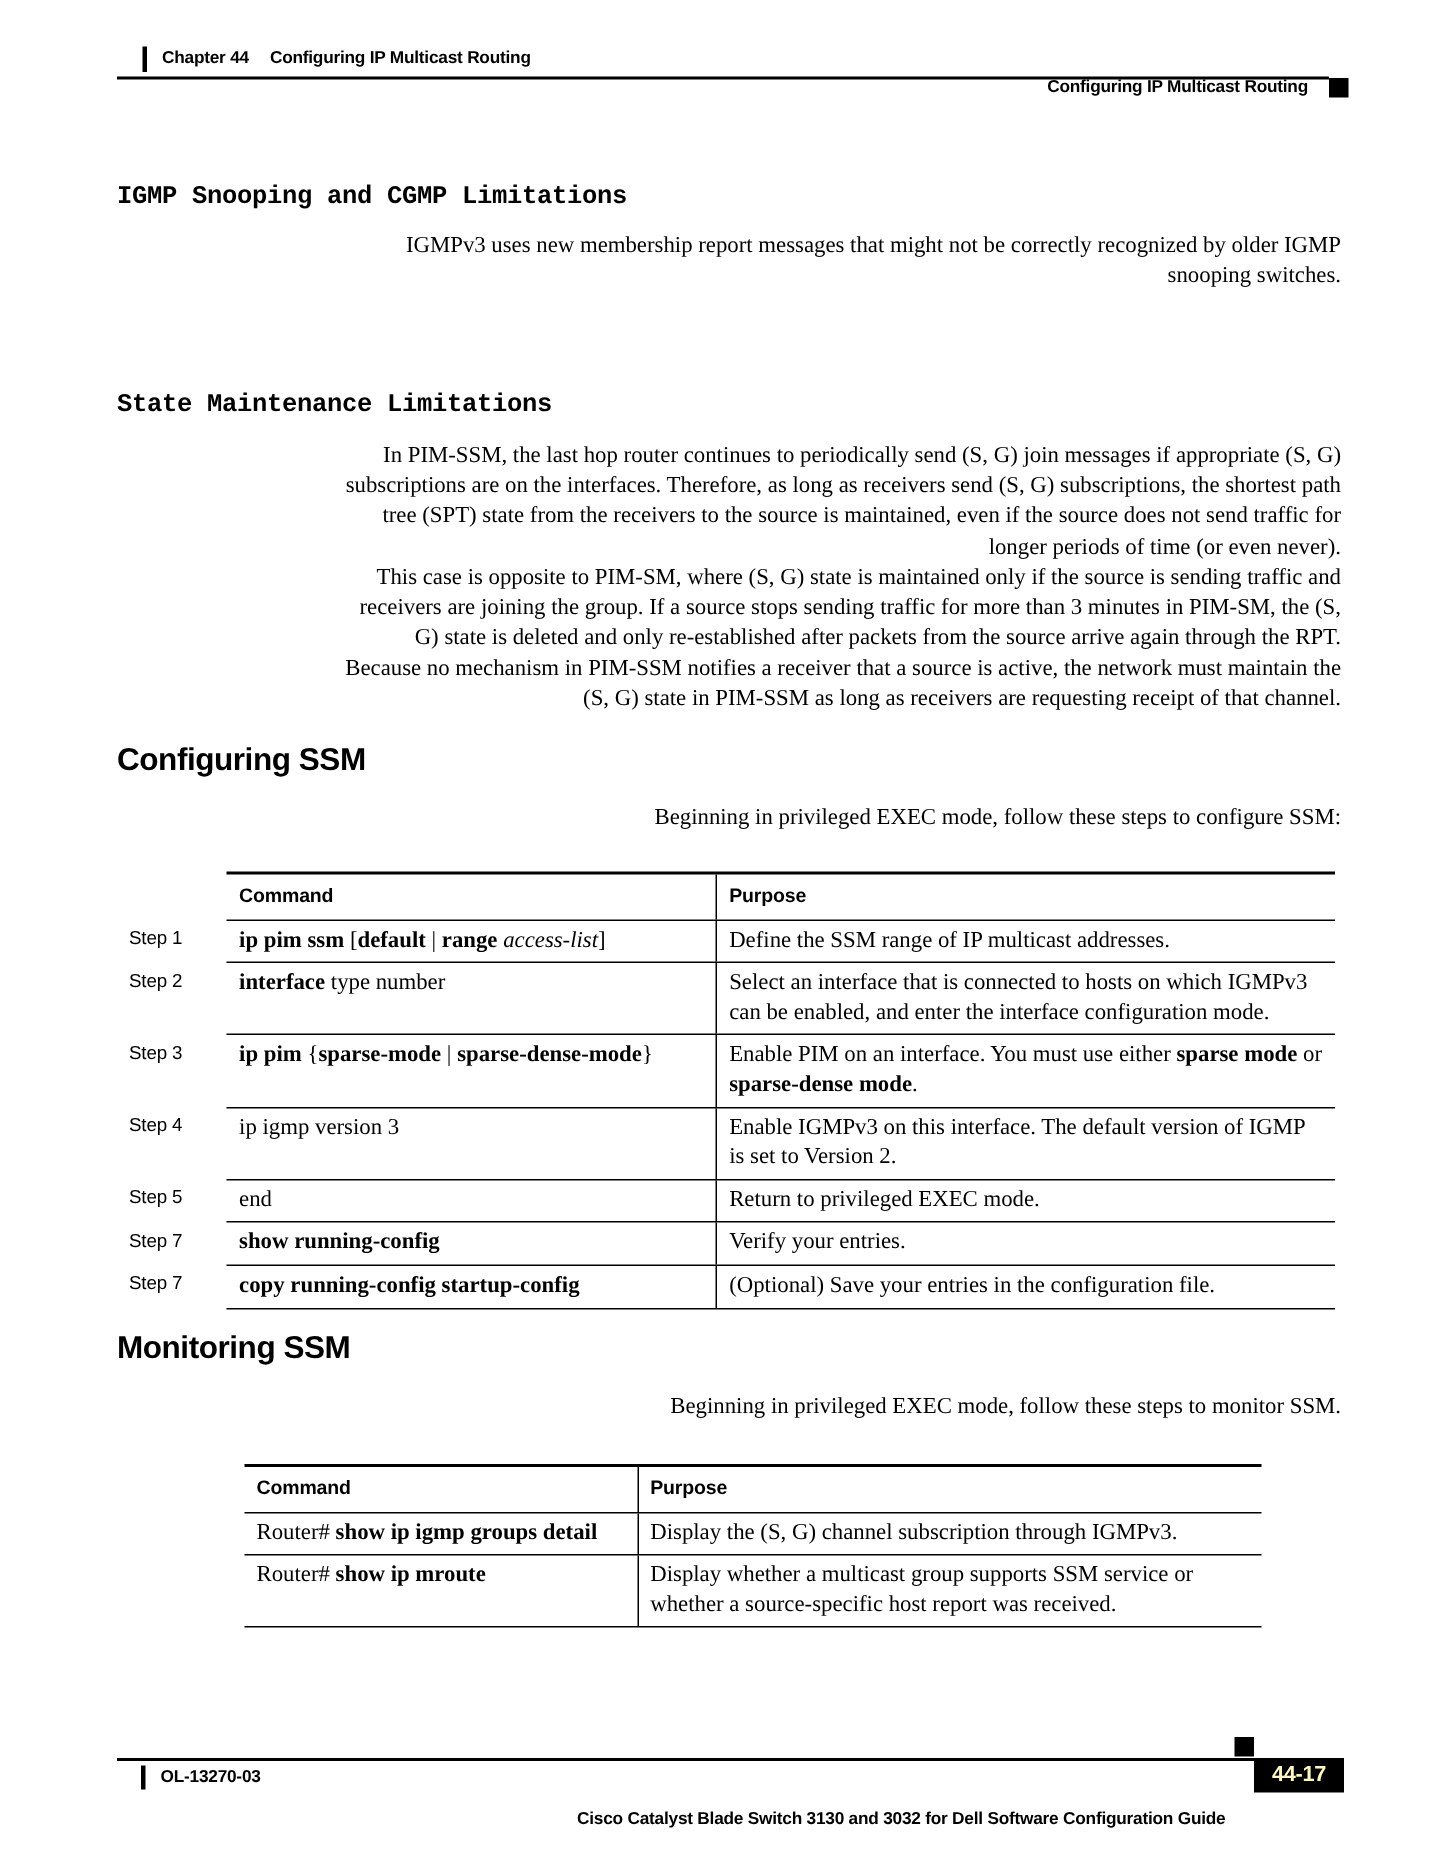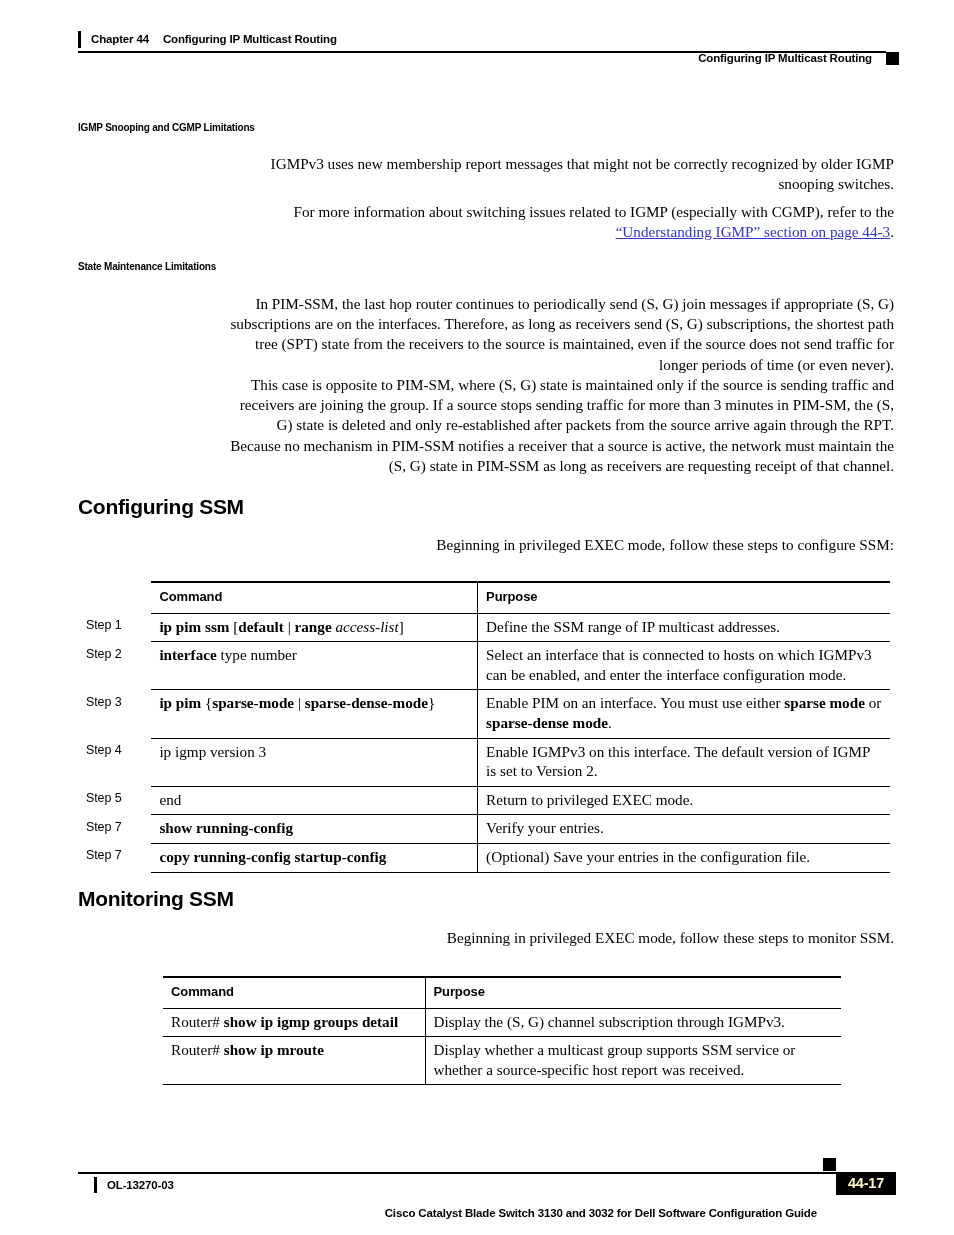--- a/index.html
+++ b/index.html
@@ -17,21 +17,21 @@
   }
 
   .page {
     position: absolute;
     inset: 0;
   }
 
   
   .hdr-left-row {
     position: absolute;
-    left: 78px;
+    left: 95px;
     top: 30px;
     display: flex;
     align-items: center;
     height: 18px;
     text-align: right;
   }
   .hdr-left-bar {
     width: 3px;
     height: 17px;
     background: #000;
@@ -66,23 +66,23 @@
     right: 68px;
     top: 51px;
     height: 2px;
     background: #000;
   }
 
   
   .h3 {
     position: absolute;
     left: 78px;
-    font-family: Liberation Sans, sans-serif;
-    font-weight: bold;
-    font-size: 10px;
+    font-family: Liberation Mono, monospace;
+    font-weight: bold;
+    font-size: 17px;
     letter-spacing: -0.2px;
     white-space: nowrap;
   }
   .h2 {
     position: absolute;
     left: 78px;
     font-family: "Liberation Sans", "DejaVu Sans", sans-serif;
     font-weight: bold;
     font-size: 21px;
     letter-spacing: -0.3px;
@@ -221,23 +221,20 @@
   <div class="hdr-right-row">
     <span class="hdr-sans">Configuring IP Multicast Routing</span>
     <div class="hdr-right-box"></div>
   </div>
   <div class="hdr-rule"></div>
 
   <div class="h3" style="top:122px;">IGMP Snooping and CGMP Limitations</div>
 
   <div class="para" style="top:154px;">IGMPv3 uses new membership report messages that might not be correctly recognized by older IGMP snooping switches.</div>
 
-  <div class="para" style="top:202px;">
-    <span>For more information about switching issues related to IGMP (especially with CGMP), refer to the </span><a class="link" href="#">“Understanding IGMP” section on page 44-3</a><span>.</span>
-  </div>
 
   <div class="h3" style="top:261px;">State Maintenance Limitations</div>
 
   <div class="para" style="top:294px;">In PIM-SSM, the last hop router continues to periodically send (S, G) join messages if appropriate (S, G) subscriptions are on the interfaces. Therefore, as long as receivers send (S, G) subscriptions, the shortest path tree (SPT) state from the receivers to the source is maintained, even if the source does not send traffic for longer periods of time (or even never).</div>
 
   <div class="para" style="top:375px;">This case is opposite to PIM-SM, where (S, G) state is maintained only if the source is sending traffic and receivers are joining the group. If a source stops sending traffic for more than 3 minutes in PIM-SM, the (S, G) state is deleted and only re-established after packets from the source arrive again through the RPT. Because no mechanism in PIM-SSM notifies a receiver that a source is active, the network must maintain the (S, G) state in PIM-SSM as long as receivers are requesting receipt of that channel.</div>
 
   <div class="h2" style="top:495px;">Configuring SSM</div>
 
   <div class="para" style="top:535px;">Beginning in privileged EXEC mode, follow these steps to configure SSM:</div>

